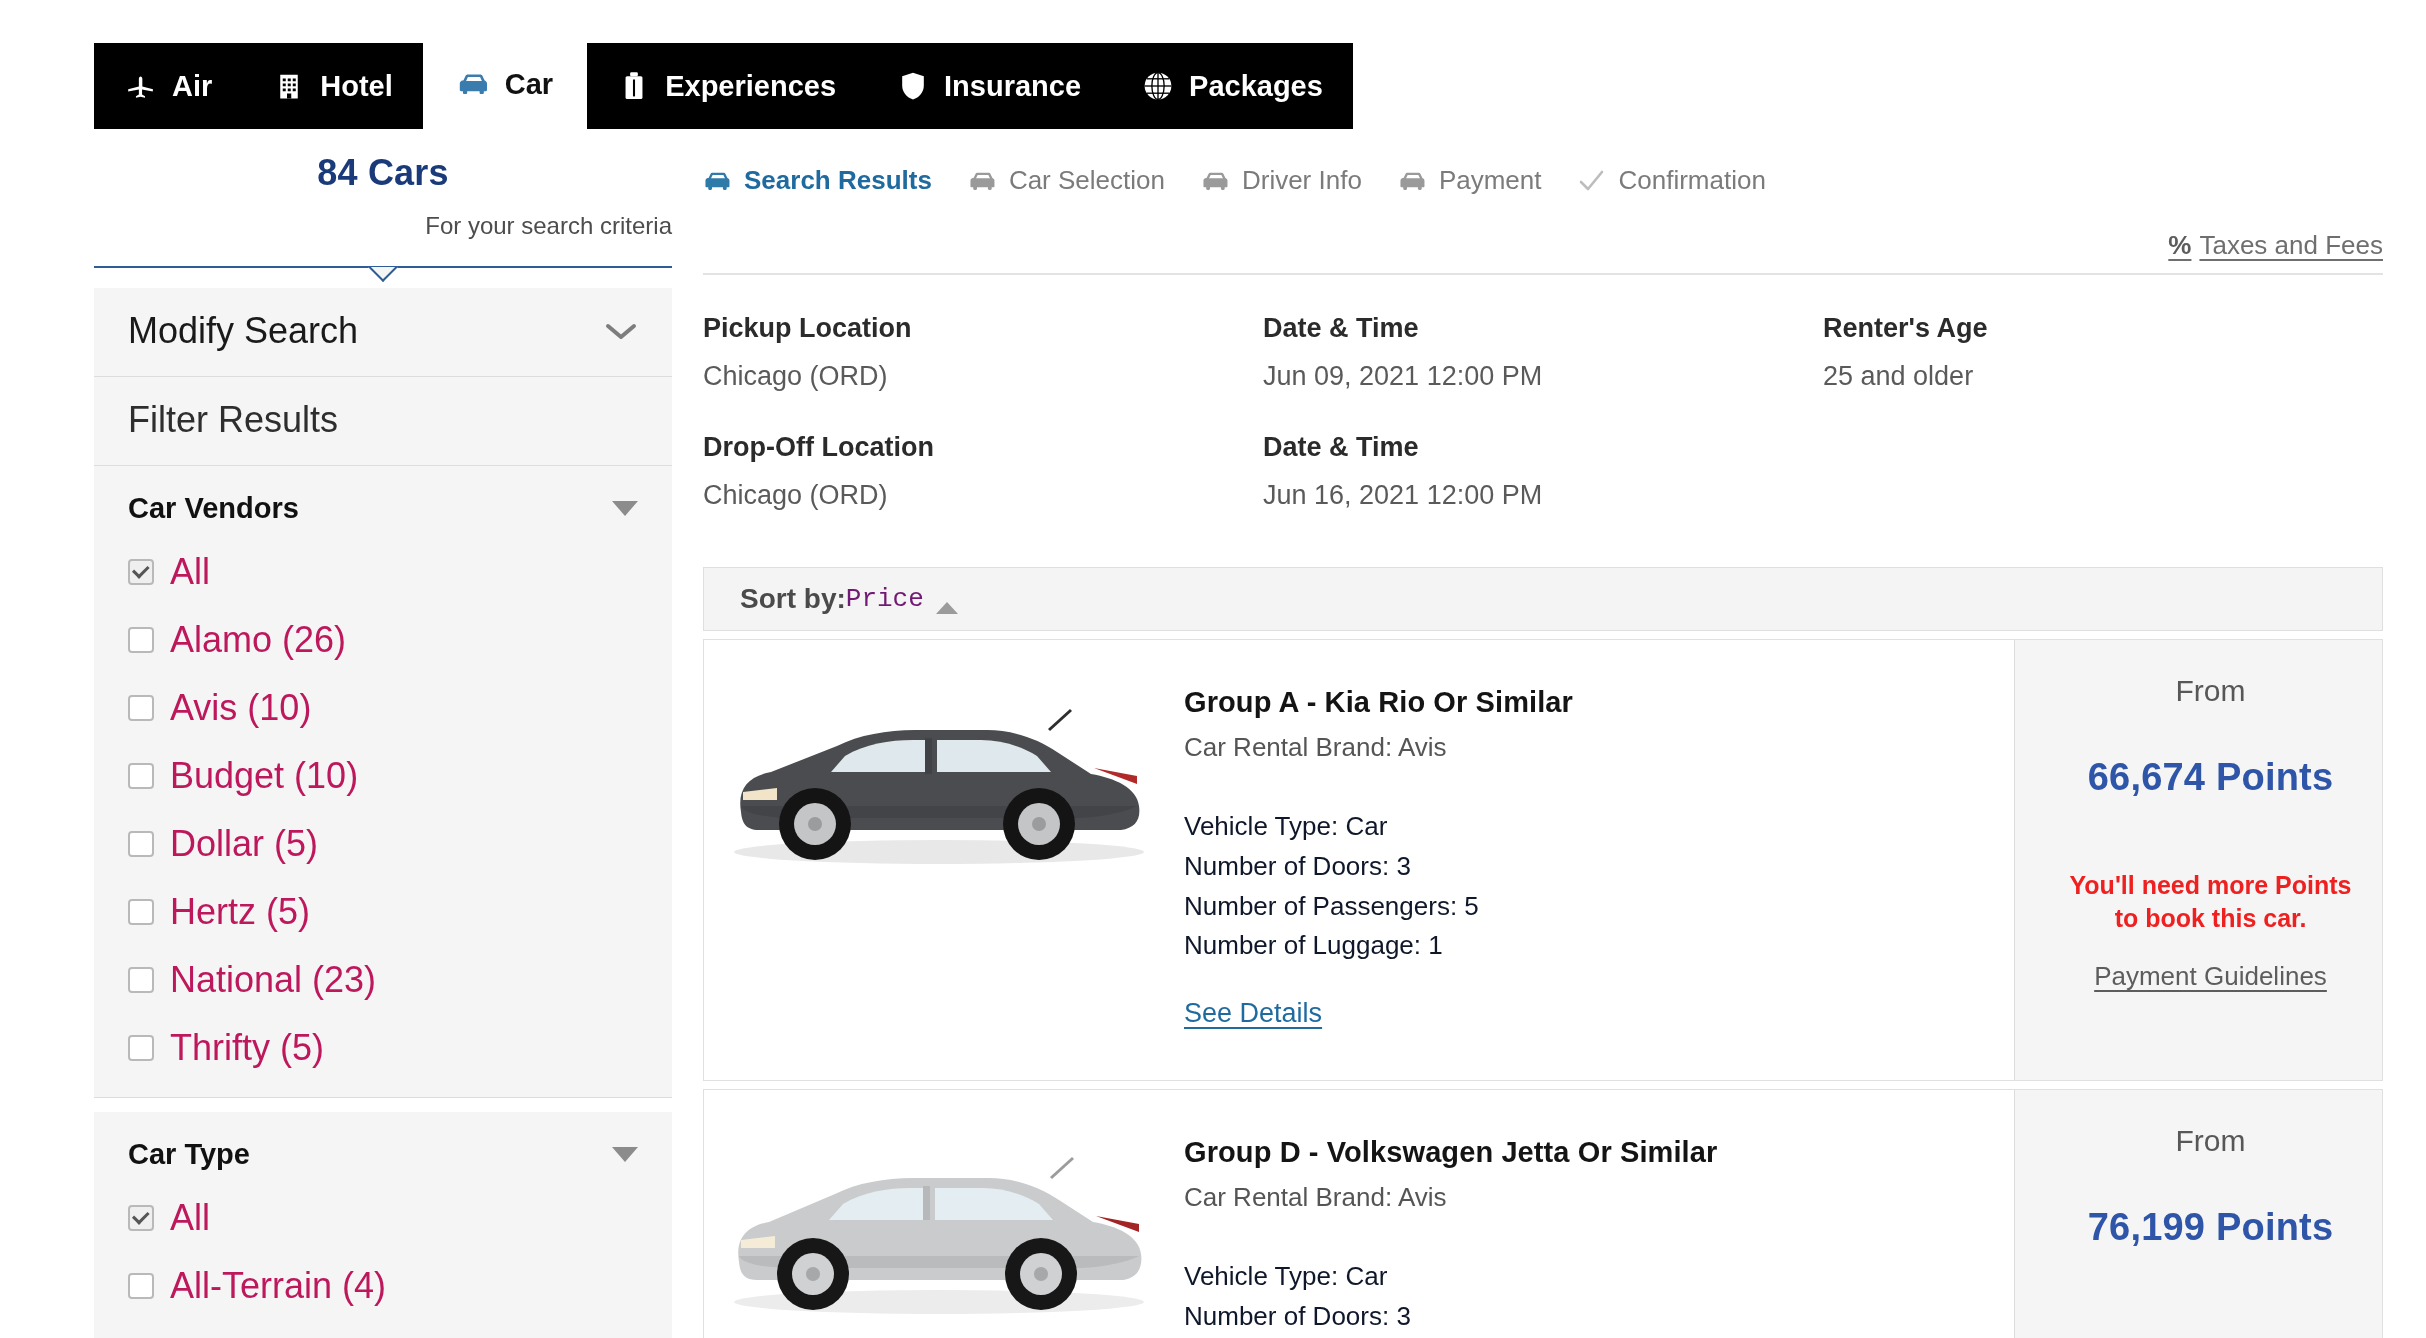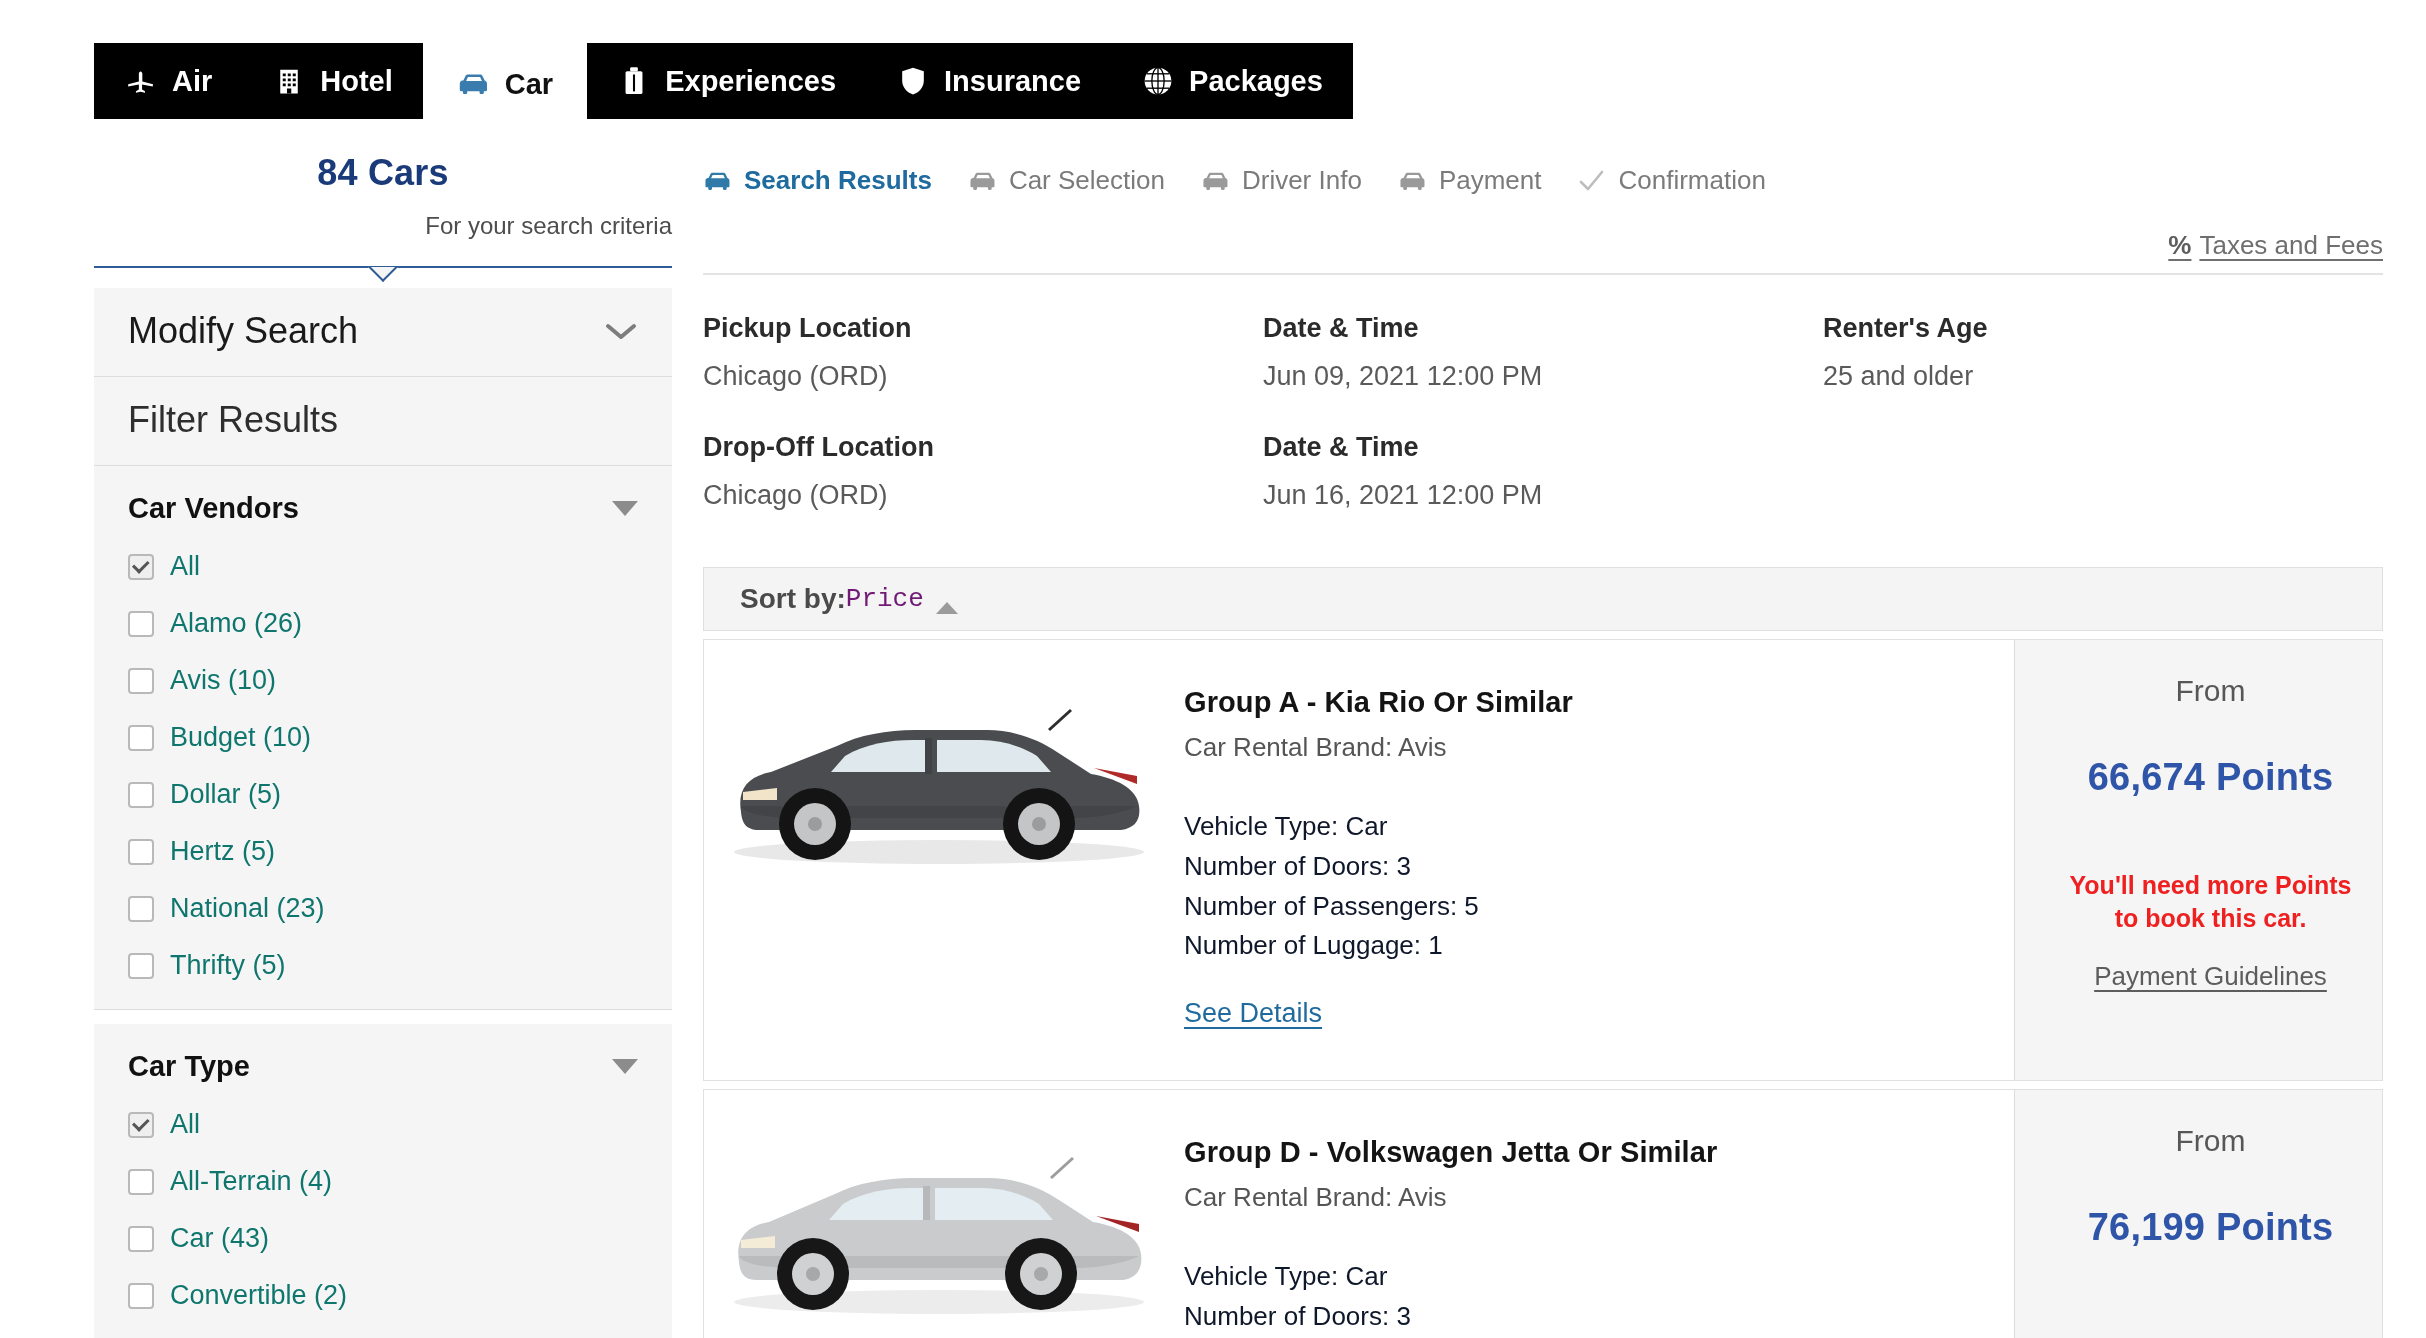--- a/index.html
+++ b/index.html
@@ -9,21 +9,21 @@
     font-family: "Liberation Sans", sans-serif;
     overflow: hidden;
   }
   .page { position: relative; width: 2426px; height: 1338px; }
 
   
   .topnav {
     position: absolute; left: 94px; top: 43px;
     height: 82px; display: flex; align-items: stretch;
   }
-  .nav-seg { background: #000000; display: flex; align-items: center; height: 76px; }
+  .nav-seg { background: #000000; display: flex; align-items: center; height: 86px; }
   .nav-item {
     display: flex; align-items: center; gap: 14px;
     padding: 0 30px; height: 82px; color: #ffffff;
     font-size: 29px; font-weight: bold; white-space: nowrap;
   }
   .nav-item.active { background: #ffffff; color: #111111; padding: 0 34px; }
   .nav-icon { display: flex; align-items: center; justify-content: center; width: 34px; height: 34px; }
   .nav-icon svg { display: block; }
 
   
@@ -67,21 +67,21 @@
   .cbox {
     width: 26px; height: 26px; border: 2px solid #b9b9b9; border-radius: 4px;
     background: #ffffff; display: flex; align-items: center; justify-content: center;
     flex: 0 0 auto;
   }
   .cbox.checked { background: #efefef; }
   .cbox.checked::after {
     content: ""; width: 12px; height: 7px; border-left: 3px solid #555555;
     border-bottom: 3px solid #555555; transform: rotate(-45deg) translate(1px,-2px);
   }
-  .opt-label { font-size: 27px; color: #0f766e; }
+  .opt-label { font-size: 36px; color: #be185d; }
   .sidebar-divider { height: 14px; background: #ffffff; }
 
   
   .main { position: absolute; left: 703px; top: 165px; width: 1680px; }
 
   .steps { display: flex; align-items: center; gap: 36px; }
   .step { display: flex; align-items: center; gap: 11px; font-size: 26px; color: #7b7b7b; white-space: nowrap; }
   .step.active { color: #1f6a9e; font-weight: bold; }
   .step-ic { width: 30px; height: 24px; display: flex; align-items: center; }
 

